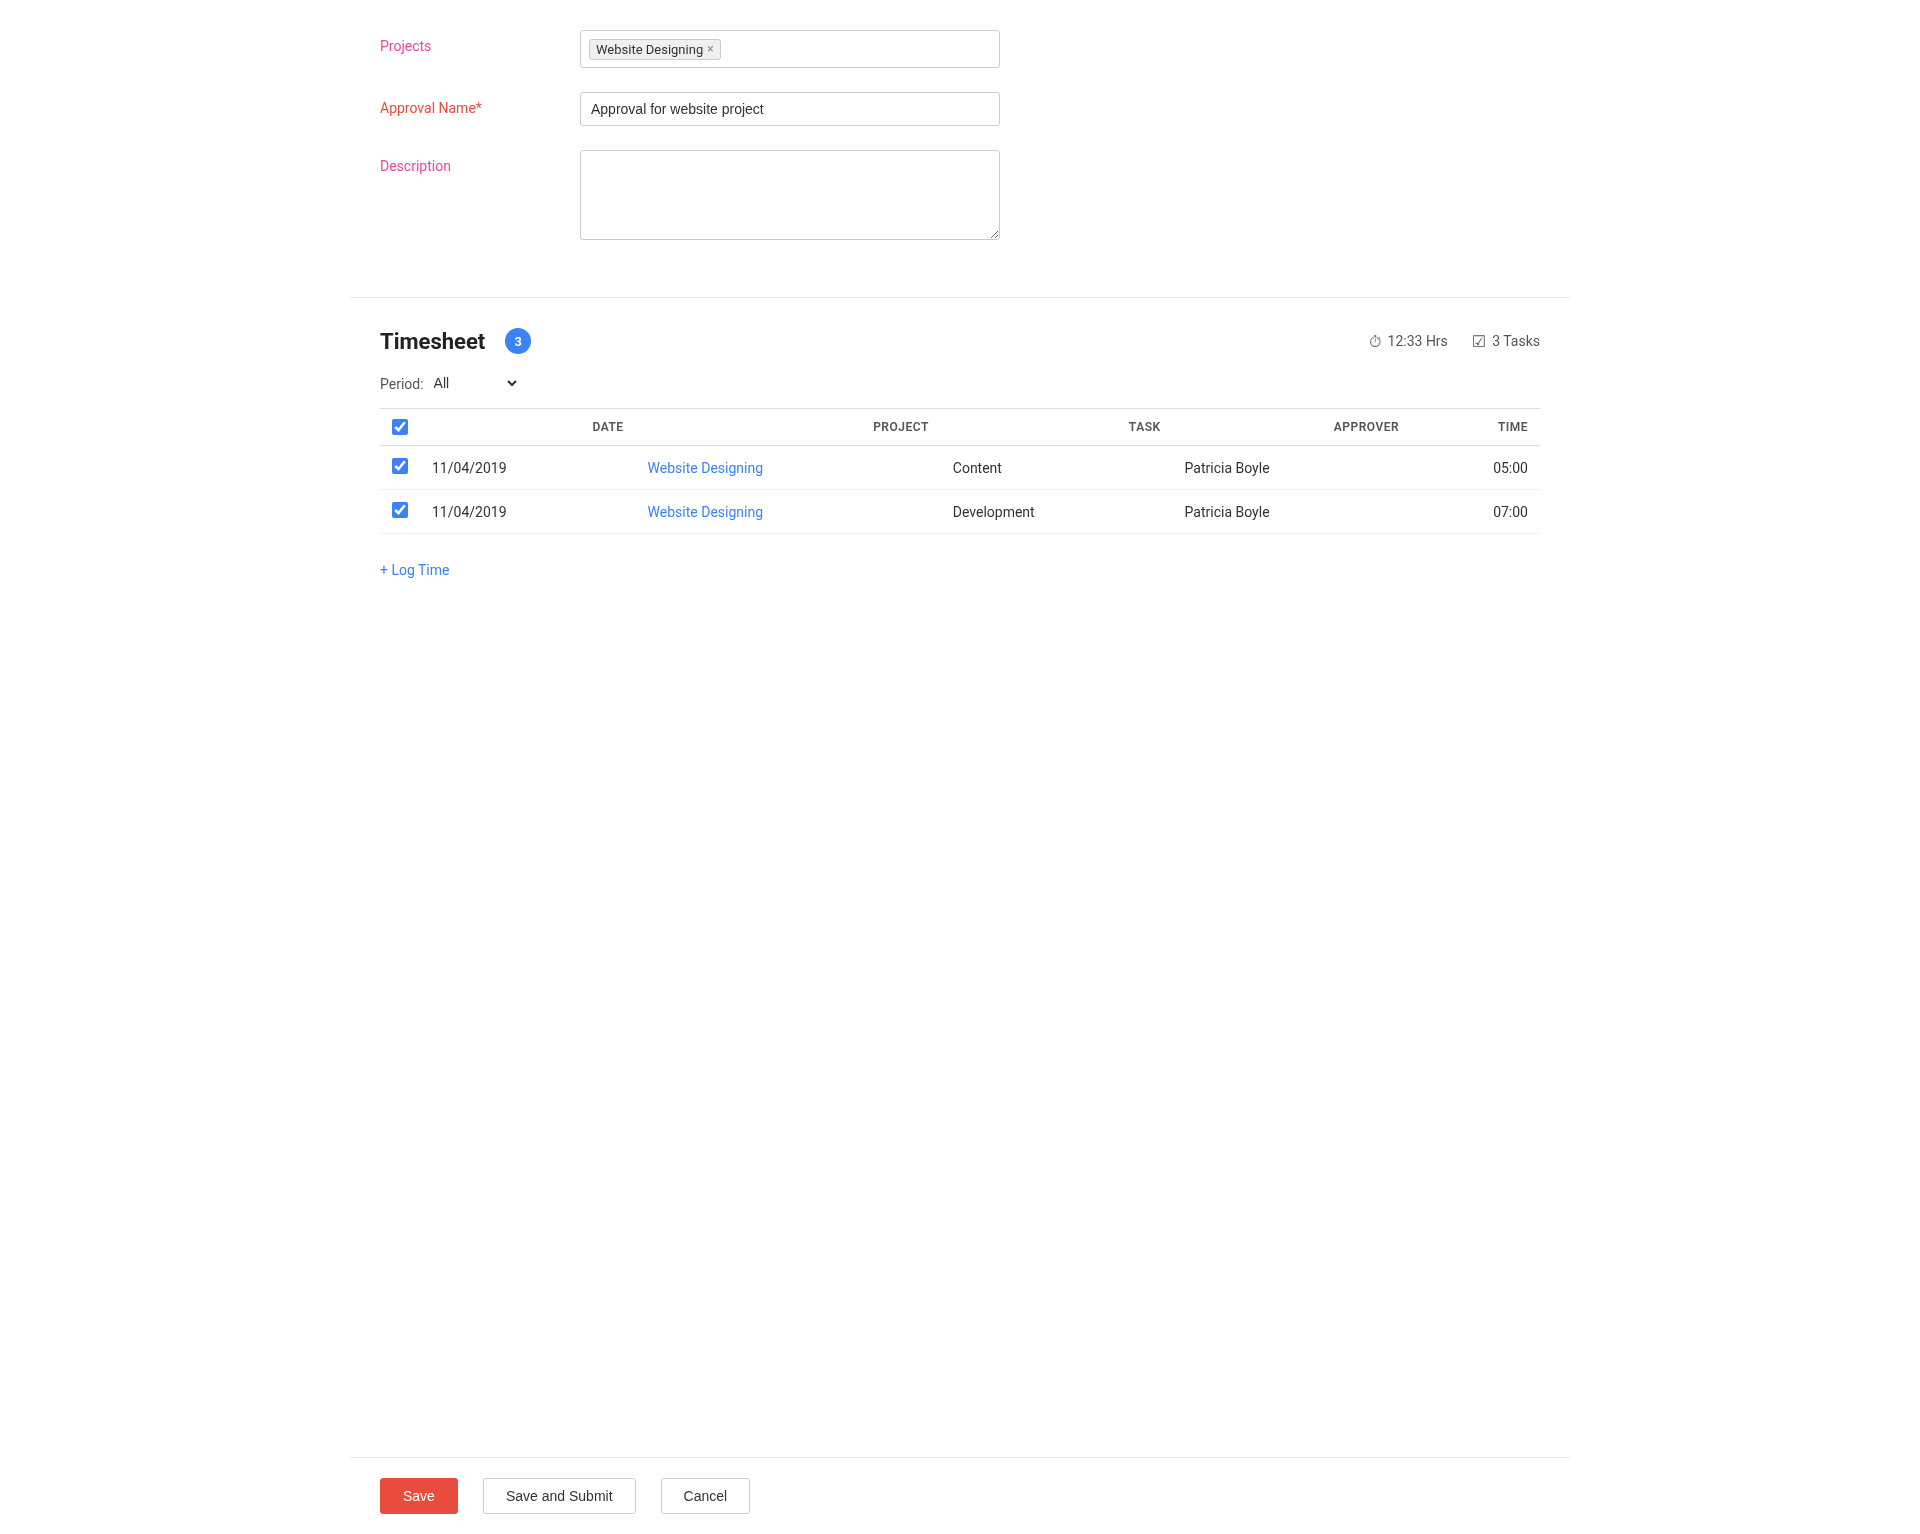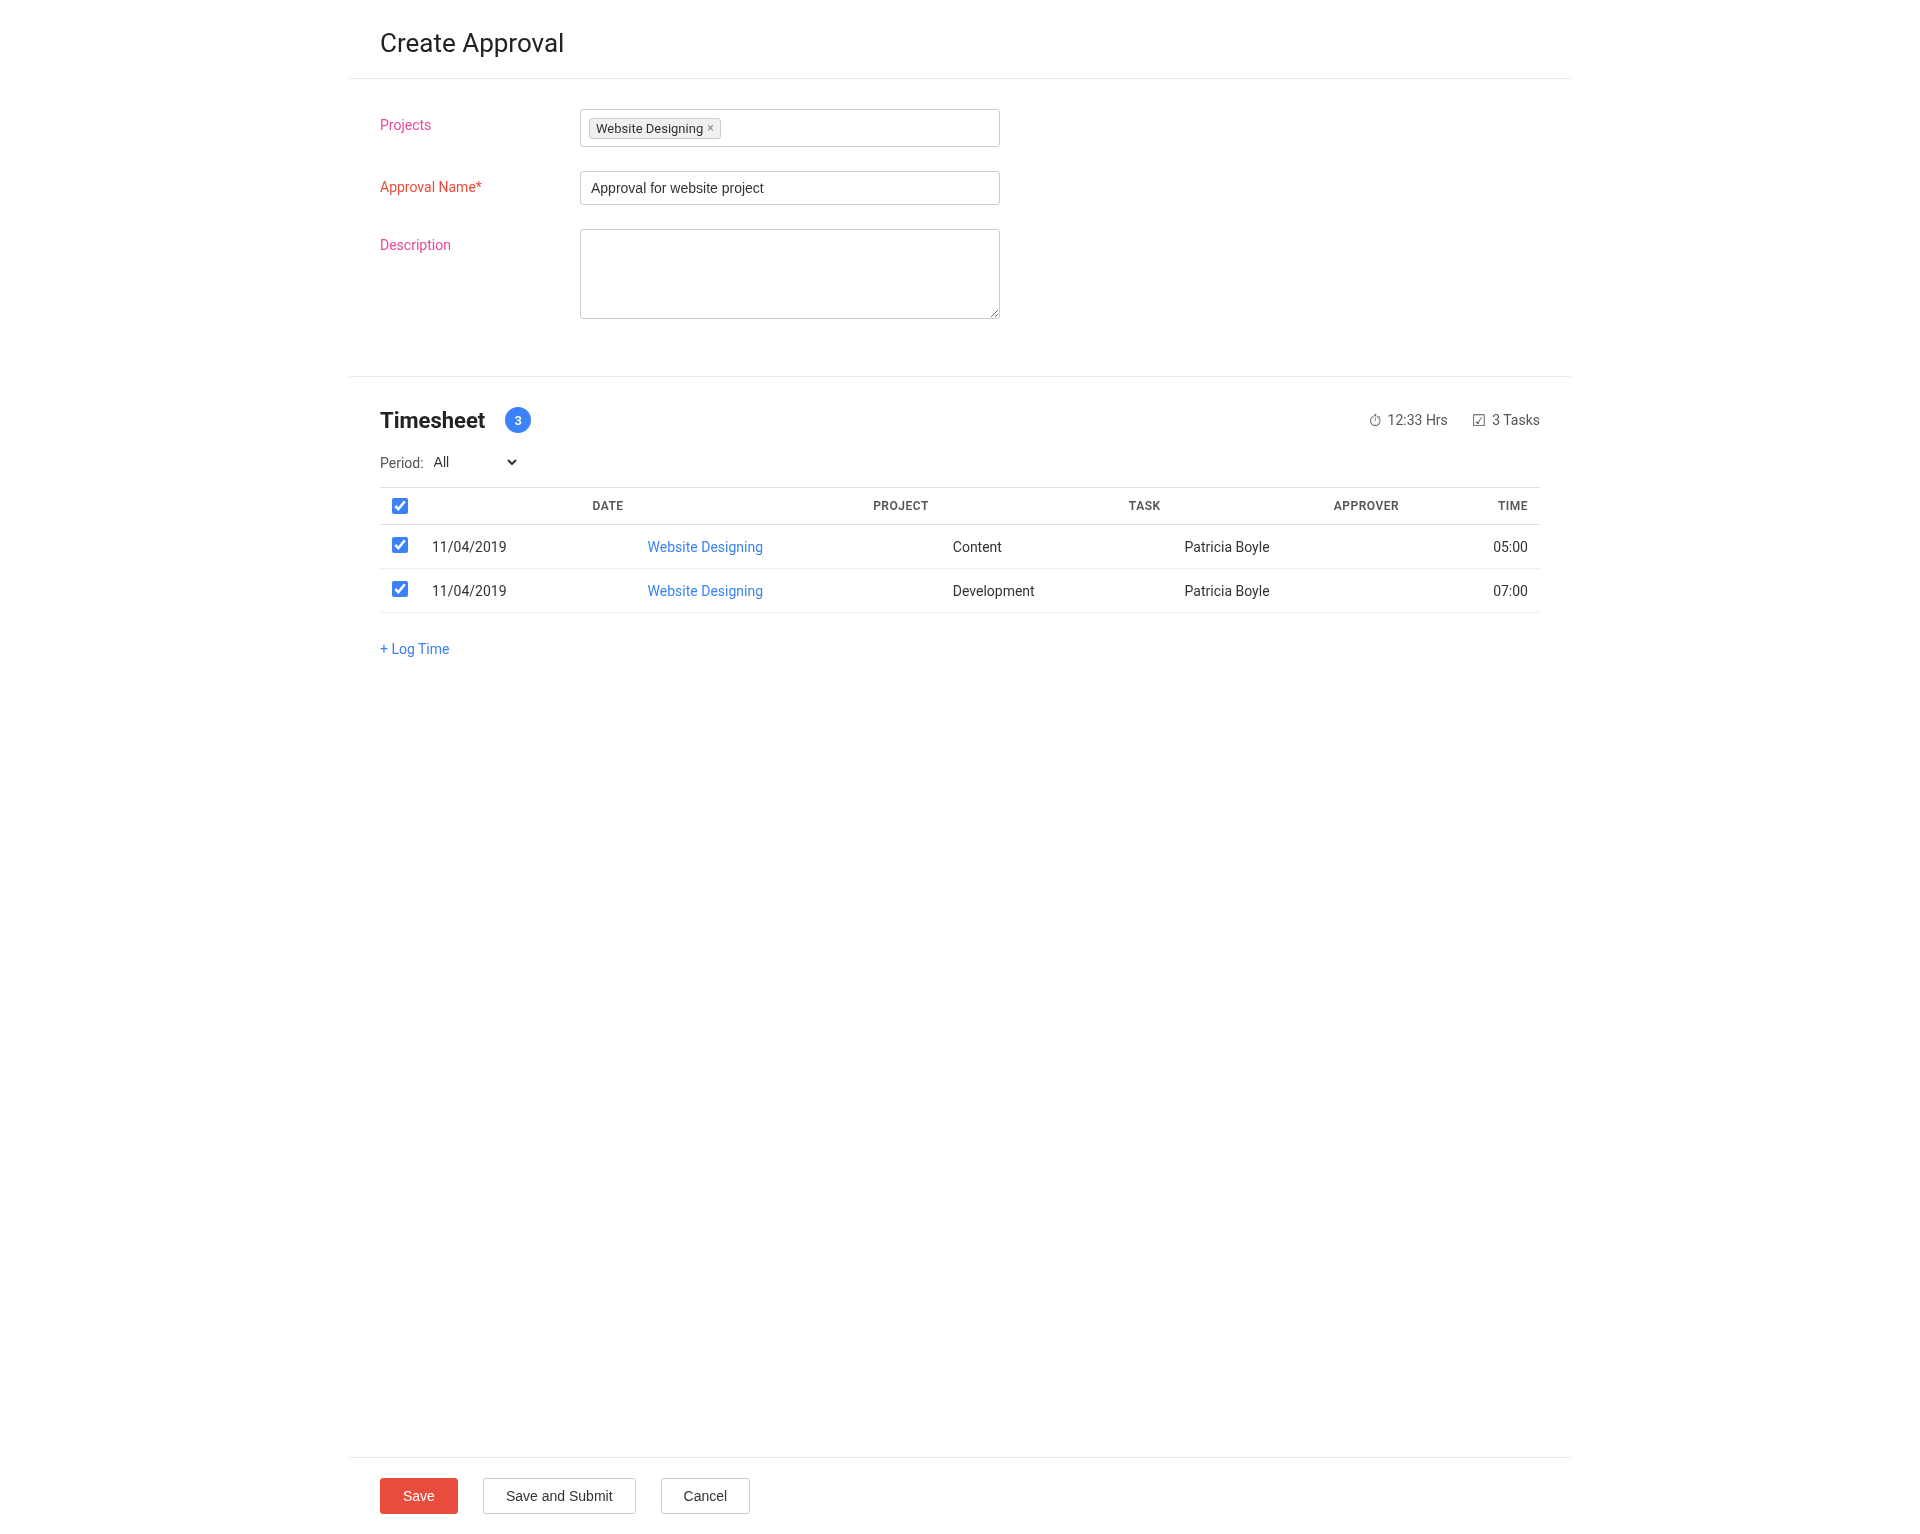--- a/index.html
+++ b/index.html
@@ -282,23 +282,20 @@
       display: flex;
       justify-content: center;
       align-items: center;
     }
   </style>
 </head>
 <body>
 
 <div class="page-wrapper">
 
-  <div class="page-header">
-    <h1 class="page-title">Create Approval</h1>
-  </div>
 
   <div class="form-section">
 
     <div class="form-row">
       <div class="form-label">Projects</div>
       <div class="form-control">
         <div class="tag-input">
           <span class="tag">
             <span>Website Designing</span>
             <span class="tag-remove">×</span>

